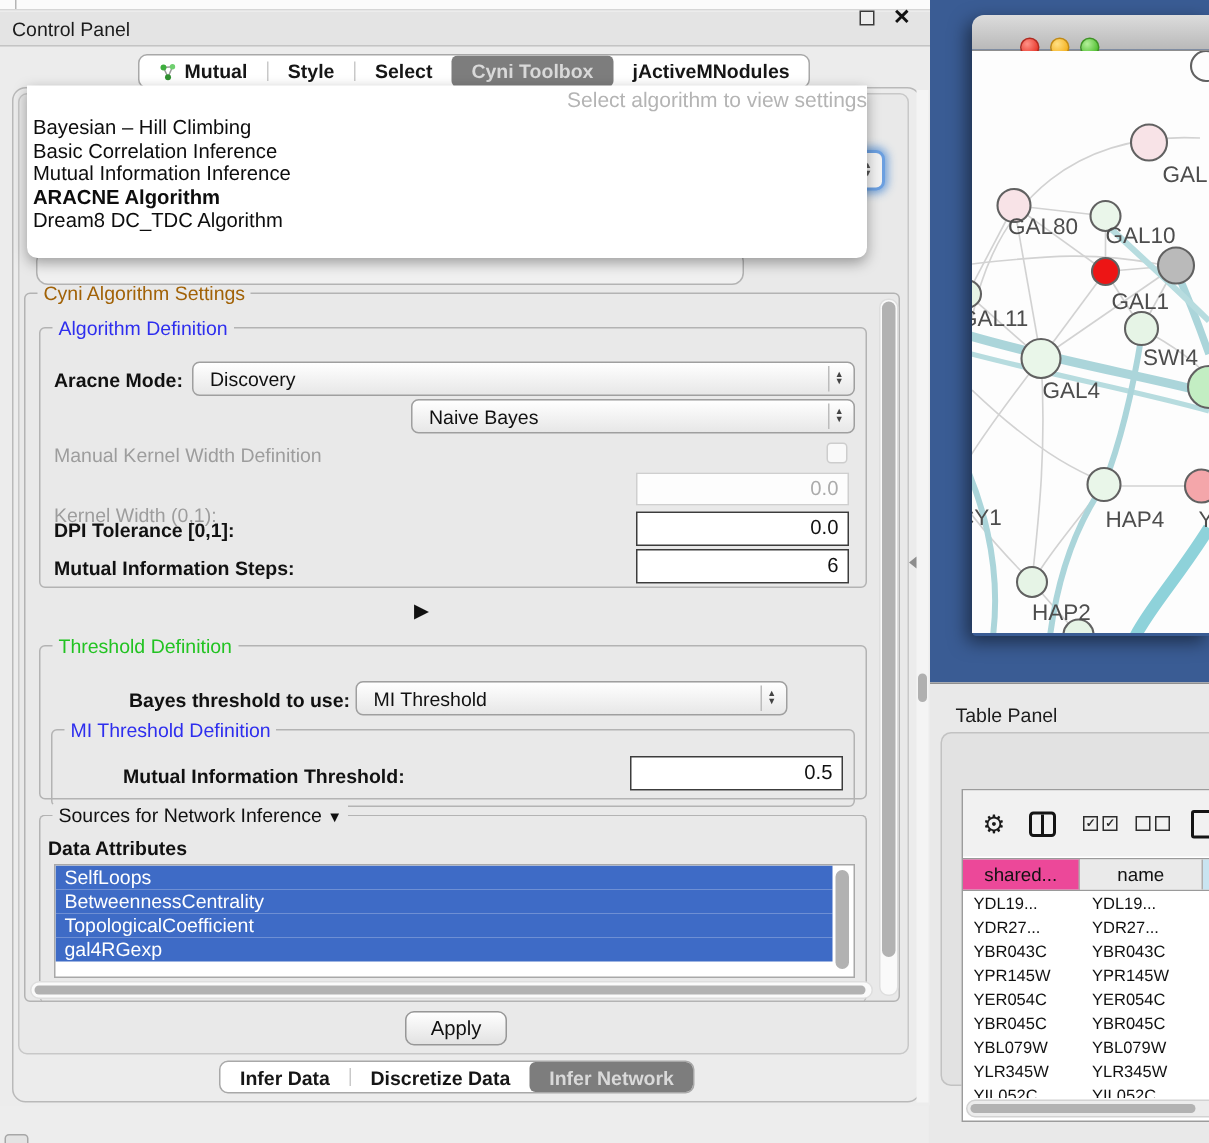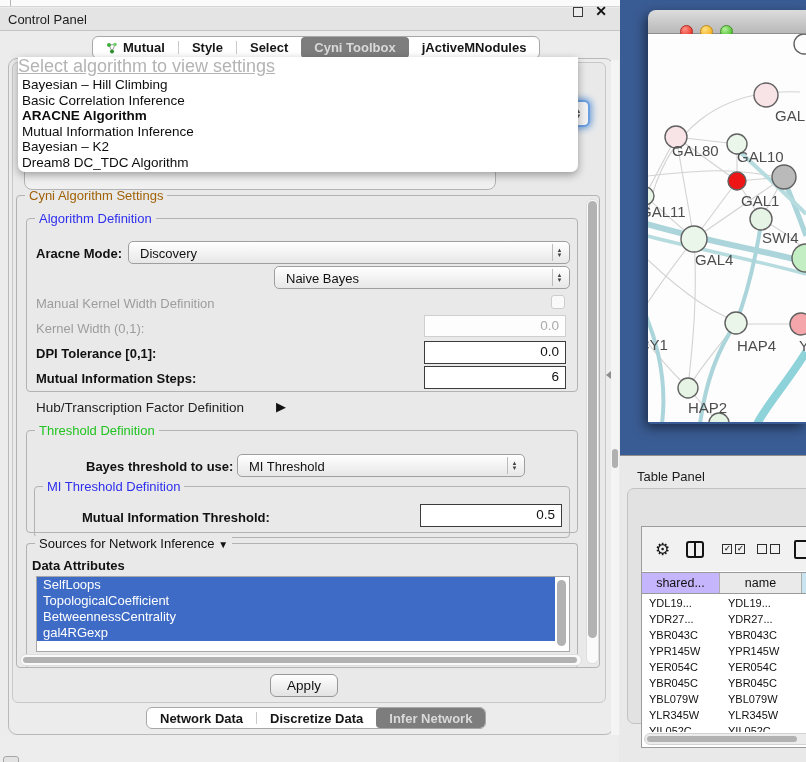--- a/index.html
+++ b/index.html
@@ -27,21 +27,21 @@
   .cp-vthumb { left:612px; top:449px; width:6px; height:19px; background:#b0b0b0; border-radius:3px; }
   .splitter-arrow { left:606px; top:371px; width:0; height:0; border-top:4px solid transparent; border-bottom:4px solid transparent; border-right:5px solid #8d8d8d; }
 
   
   .stub-combo { left:498px; top:100px; width:92px; height:27px; border:2px solid #6b9fe0; border-radius:6px; background:#f2f2f2; box-shadow:0 0 6px 2px rgba(96,150,215,0.85); z-index:5; }
   .stub-combo .sp { position:absolute; right:3px; top:2px; bottom:2px; width:13px; display:flex; flex-direction:column; align-items:center; justify-content:center; font-size:6px; line-height:5px; color:#555; }
   .stub-net { left:24px; top:166px; width:472px; height:24px; border:1px solid #b3b3b3; border-radius:8px; background:#f0f0f0; z-index:5; }
 
   
   .popup { left:18px; top:57px; width:560px; height:115px; background:#ffffff; border-radius:0 0 7px 7px; box-shadow:0 3px 9px rgba(0,0,0,0.35); z-index:10; }
-  .popup-hint { height:20px; text-align:left; font-size:18px; color:#b4b4b4; line-height:19px;text-decoration:underline; }
+  .popup-hint { height:20px; text-align:right; font-size:14px; color:#b4b4b4; line-height:19px; }
   .popup-item { height:15.6px; line-height:15.6px; font-size:13.5px; color:#0d0d0d; padding-left:4px; white-space:nowrap; }
   .popup-item.sel { font-weight:bold; }
 
   
   .gbox { border:1px solid #b3b3b3; border-radius:4px; }
   .glabel { position:absolute; top:-8px; left:8px; background:#e9e9e9; padding:0 4px; font-size:13px; white-space:nowrap; }
   .blab { font-size:13px; font-weight:bold; color:#111; white-space:nowrap; }
   .glab { font-size:13px; font-weight:normal; color:#9d9d9d; white-space:nowrap; }
   .combo { background:linear-gradient(#ffffff,#e7e7e7); border:1px solid #9f9f9f; border-radius:5px; }
   .combo .val { position:absolute; left:11px; top:50%; transform:translateY(-50%); font-size:13px; color:#111; }
@@ -183,21 +183,21 @@
             <span class="cb-sm">✓</span>
               <span class="cb-sm">✓</span>
           </span>
           <span style="display:flex; gap:3px; margin-left:12px;">
             <span class="cb-sm"></span>
               <span class="cb-sm"></span>
           </span>
           <span class="icon-page" style="margin-left:14px;"></span>
         </div>
         <div class="th-row">
-          <div class="th" style="width:78px; background:#c4b5fd;">shared...</div>
+          <div class="th" style="width:78px; background:#ec4899;">shared...</div>
           <div class="th" style="width:82px; background:#eaeaea;">name</div>
           <div class="th" style="width:100px; background:#c9e4f1; text-align:left; padding-left:8px;">A</div>
         </div>
         <div class="rows">
           <div class="trow">
               <div class="td" style="width:78px; padding-left:7px;">YDL19...</div>
               <div class="td" style="width:82px; padding-left:8px;">YDL19...</div>
               <div class="td" style="width:100px; padding-left:4px;">13</div>
             </div>
           <div class="trow">
@@ -298,23 +298,22 @@
         </div>
       <div class="tab">
           <span>jActiveMNodules</span>
         </div>
     </div>
 
     <div class="abs popup">
       <div class="popup-hint">Select algorithm to view settings</div>
       <div class="popup-item">Bayesian – Hill Climbing</div>
       <div class="popup-item">Basic Correlation Inference</div>
+      <div class="popup-item">Mutual Information Inference</div>
       <div class="popup-item sel">ARACNE Algorithm</div>
-      <div class="popup-item">Mutual Information Inference</div>
-      <div class="popup-item">Bayesian – K2</div>
       <div class="popup-item">Dream8 DC_TDC Algorithm</div>
     </div>
 
     <div class="abs gbox" style="left:16px; top:195px; width:584px; height:473px; z-index:4;">
       <span class="glabel" style="color:#a16207;">Cyni Algorithm Settings</span>
     </div>
 
     <div class="abs scroll-v" style="left:586px; top:199px; width:13px; height:465px; z-index:4;"></div>
     <div class="abs thumb" style="left:588px; top:201px; width:9px; height:437px; z-index:4;"></div>
 
@@ -325,28 +324,27 @@
     <div class="abs combo" style="left:128px; top:241px; width:442px; height:23px; z-index:4;">
       <span class="val">Discovery</span>
       <span class="sp">▲<br>▼</span>
     </div>
     <div class="abs combo" style="left:274px; top:266px; width:296px; height:23px; z-index:4;">
       <span class="val">Naive Bayes</span>
       <span class="sp">▲<br>▼</span>
     </div>
     <span class="abs glab" style="left:36px; top:296px; z-index:4;">Manual Kernel Width Definition</span>
     <div class="abs chk" style="left:551px; top:295px; z-index:4;"></div>
-    <span class="abs glab" style="left:36px; top:321px; z-index:4;">Kernel Width (0,1):</span>
+    <span class="abs glab" style="left:36px; top:336px; z-index:4;">Kernel Width (0,1):</span>
     <div class="abs field f-dis" style="left:424px; top:315px; width:142px; height:22px; z-index:4;">0.0</div>
     <span class="abs blab" style="left:36px; top:346px; z-index:4;">DPI Tolerance [0,1]:</span>
     <div class="abs field f-en" style="left:424px; top:341px; width:142px; height:23px; z-index:4;">0.0</div>
     <span class="abs blab" style="left:36px; top:371px; z-index:4;">Mutual Information Steps:</span>
     <div class="abs field f-en" style="left:424px; top:366px; width:142px; height:23px; z-index:4;">6</div>
 
-    <span class="abs" style="left:36px; top:400px; font-size:13.5px; color:#222; z-index:4;">Hub/Transcription Factor Definition</span>
     <span class="abs" style="left:276px; top:399px; font-size:13px; color:#111; z-index:4;">▶</span>
 
     <div class="abs gbox" style="left:26px; top:430px; width:552px; height:103px; z-index:4;">
       <span class="glabel" style="color:#22c322;">Threshold Definition</span>
     </div>
     <span class="abs blab" style="left:86px; top:459px; z-index:4;">Bayes threshold to use:</span>
     <div class="abs combo" style="left:237px; top:454px; width:288px; height:23px; z-index:4;">
       <span class="val">MI Threshold</span>
       <span class="sp">▲<br>▼</span>
     </div>
@@ -355,34 +353,34 @@
     </div>
     <span class="abs blab" style="left:42px; top:510px; z-index:4;padding-left:40px;">Mutual Information Threshold:</span>
     <div class="abs field f-en" style="left:420px; top:504px; width:142px; height:23px; z-index:4;">0.5</div>
 
     <div class="abs gbox" style="left:26px; top:543px; width:552px; height:125px; border-bottom:none; z-index:4;">
       <span class="glabel" style="color:#111;"><span>Sources for Network Inference</span> <span style="font-size:10px;">▼</span></span>
     </div>
     <span class="abs blab" style="left:32px; top:558px; z-index:4;">Data Attributes</span>
     <div class="abs listbox" style="left:36px; top:576px; width:534px; height:76px; z-index:4;">
       <div class="litem">SelfLoops</div>
+      <div class="litem">BetweennessCentrality</div>
       <div class="litem">TopologicalCoefficient</div>
-      <div class="litem">BetweennessCentrality</div>
       <div class="litem">gal4RGexp</div>
       <div class="abs thumb" style="right:3px; top:3px; width:9px; height:66px;"></div>
     </div>
     <div class="abs scroll-v" style="left:20px; top:654px; width:562px; height:12px; z-index:4;">
       <div class="abs thumb" style="left:2px; top:2px; width:554px; height:6px;"></div>
     </div>
 
     <div class="abs applybtn" style="left:270px; top:674px; width:68px; height:23px; z-index:4;">Apply</div>
 
     <div class="abs tabbar" style="left:146px; top:707px; height:22px; z-index:6;">
       <div class="tab">
-          <span>Network Data</span>
+          <span>Infer Data</span>
         </div>
       <div class="tabsep"></div>
       <div class="tab">
           <span>Discretize Data</span>
         </div>
       <div class="tab sel">
           <span>Infer Network</span>
         </div>
     </div>
   </div>

